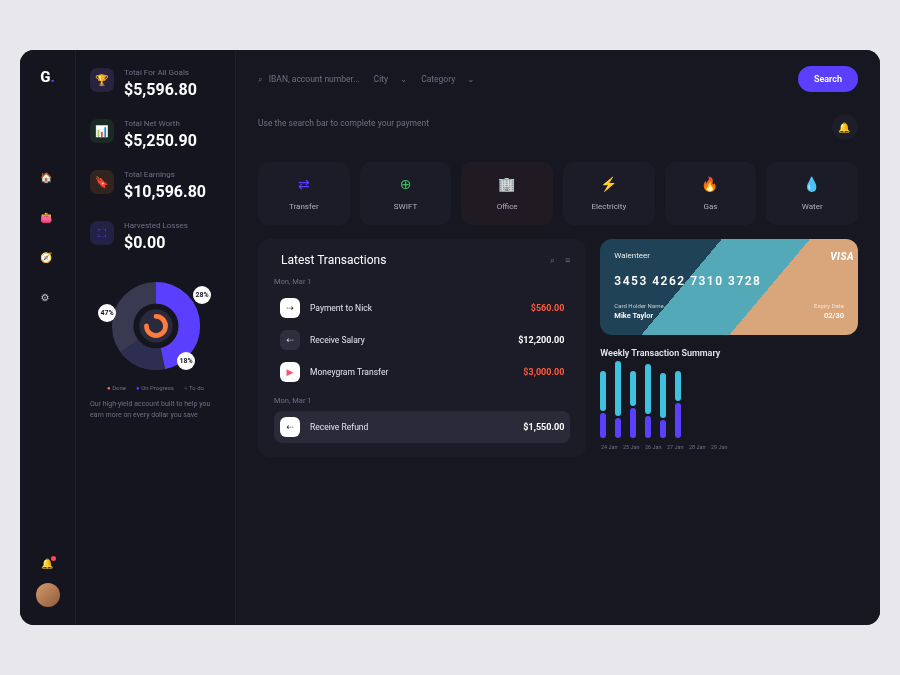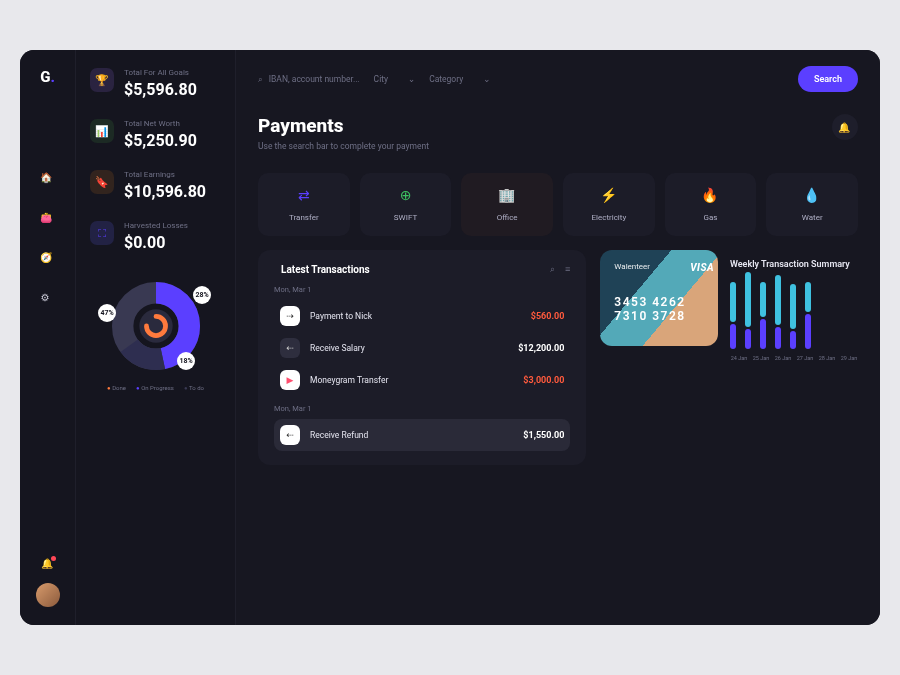--- a/index.html
+++ b/index.html
@@ -41,57 +41,57 @@
   .lg-prog::before { color:#5b3fff; }
   .lg-todo::before { color:#393952; }
 
   .deposit-btn { background:#5232e6; color:#fff; border:none; border-radius:8px; padding:10px; font-size:9px; font-weight:600; margin-top:14px; cursor:pointer; }
   .deposit-note { font-size:7px; color:#6e6f85; margin-top:8px; line-height:1.5; }
 
   
   .main { flex:1; background:#171721; padding:16px 22px; overflow:hidden; }
   .searchbar { display:flex; align-items:center; gap:14px; margin-bottom:22px; }
   .sb-input { display:flex; align-items:center; gap:6px; color:#6e6f85; font-size:8.5px; cursor:text; }
-  .sb-filter { display:flex; align-items:center; gap:20px; color:#6e6f85; font-size:8.5px; cursor:pointer; }
+  .sb-filter { display:flex; align-items:center; gap:12px; color:#6e6f85; font-size:8.5px; cursor:pointer; }
   .search-btn { margin-left:auto; background:#5b3fff; color:#fff; border:none; border-radius:20px; padding:8px 16px; font-size:9px; font-weight:600; cursor:pointer; }
 
   .page-title { font-size:19px; font-weight:800; color:#fff; }
   .page-sub { font-size:8.5px; color:#6e6f85; margin-top:4px; }
   .title-row { display:flex; align-items:flex-start; }
   .notif-btn { margin-left:auto; width:26px; height:26px; border-radius:50%; background:#1e1e2b; display:flex; align-items:center; justify-content:center; cursor:pointer; }
 
   .cats { display:flex; gap:10px; margin-top:22px; }
   .cat { flex:1; background:#1c1c28; border-radius:10px; padding:14px 0; display:flex; flex-direction:column; align-items:center; gap:10px; cursor:pointer; }
   .cat .ci { font-size:14px; }
   .cat .cl { font-size:8px; color:#aeaec4; }
   .cat.highlight { background:#201b22; }
 
   .bottom { display:flex; gap:14px; margin-top:14px; }
   .trx { flex:1.15; background:#1c1c28; border-radius:12px; padding:14px 16px; }
   .trx-head { display:flex; align-items:center; margin-bottom:10px; }
-  .trx-head h3 { font-size:10px; font-weight:700; color:#fff;padding-left:7px; }
+  .trx-head h3 { font-size:12px; font-weight:400; color:#fff;padding-left:7px; }
   .trx-head .tools { margin-left:auto; display:flex; gap:10px; color:#6e6f85; font-size:9px; }
   .date { font-size:7.5px; color:#6e6f85; margin:8px 0 6px; }
   .row { display:flex; align-items:center; gap:10px; padding:6px 6px; border-radius:8px; }
   .row.hl { background:#2a2a38; }
   .row .ri { width:20px; height:20px; border-radius:6px; display:flex; align-items:center; justify-content:center; font-size:9px; }
   .ri-w { background:#fff; color:#333; }
   .ri-d { background:#2e2e3e; color:#ccc; }
   .ri-p { background:#fff; color:#ff4f6f; }
   .row .rn { font-size:8.5px; color:#e5e5f0; }
   .row .ra { margin-left:auto; font-size:9px; font-weight:700; }
   .neg { color:#ff5a3d; }
   .pos { color:#fff; }
 
-  .right { flex:1; display:flex; flex-direction:row; gap:12px; }
+  .right { flex:1; display:flex; flex-direction:column; gap:4px; }
   .card { border-radius:12px; padding:12px 14px; color:#fff; position:relative; overflow:hidden; height:96px;
     background:linear-gradient(130deg,#1f4256 0%,#1f4256 36%,#53a9b8 36%,#53a9b8 62%,#d9a57a 62%,#d9a57a 100%); }
   .card .bank { font-size:8px; opacity:.9; }
   .card .visa { position:absolute; top:12px; right:4px; font-size:10px; font-weight:800; font-style:italic; letter-spacing:.5px;}
-  .card .num { font-size:12px; letter-spacing:1.5px; margin-top:24px; font-weight:600; }
+  .card .num { font-size:12px; letter-spacing:1.5px; margin-top:14px; font-weight:600; }
   .card .meta { display:flex; justify-content:space-between; margin-top:14px; font-size:6px; }
   .card .meta .ml { opacity:.7; margin-bottom:2px; }
   .card .meta .mv { font-size:7.5px; font-weight:600; }
 
   .summary { }
   .summary h4 { font-size:9px; color:#e5e5f0; margin-bottom:10px; font-weight:600;margin-top:9px; }
   .bars { display:flex; gap:9px; align-items:flex-end; height:70px; }
   .bar { width:6px; display:flex; flex-direction:column; justify-content:flex-end; align-items:center; gap:2px; }
   .seg { width:100%; border-radius:3px; }
   .seg.a { background:#3fc1e0; }
@@ -161,20 +161,21 @@
       <div class="donut-label dl1">28%</div>
       <div class="donut-label dl2">47%</div>
       <div class="donut-label dl3">18%</div>
     </div>
     <div class="legend">
       <span class="lg-done">Done</span>
       <span class="lg-prog">On Progress</span>
       <span class="lg-todo">To do</span>
     </div>
 
+    <div class="deposit-note">Our high-yield account built to help you earn more on every dollar you save</div>
   </div>
 
   <div class="main">
     <div class="searchbar">
       <div class="sb-input">
           <span>⌕</span>
           <span>IBAN, account number...</span>
         </div>
       <div class="sb-filter">
           <span>City</span>
@@ -182,21 +183,20 @@
         </div>
       <div class="sb-filter">
           <span>Category</span>
           <span> ⌄</span>
         </div>
       <button class="search-btn">Search</button>
     </div>
 
     <div class="title-row">
       <div>
-        <div class="page-title">Payments</div>
         <div class="page-sub">Use the search bar to complete your payment</div>
       </div>
       <div class="notif-btn">
           <span>🔔</span>
         </div>
     </div>
 
     <div class="cats" id="cats">
         <div class="cat ">
       <div class="ci" style="color:#5b3fff">⇄</div>
@@ -257,20 +257,30 @@
         <div class="ra pos">$1,550.00</div>
       </div>
           </div>
       </div>
 
       <div class="right">
         <div class="card">
           <div class="bank">Walenteer</div>
           <div class="visa">VISA</div>
           <div class="num">3453 4262 7310 3728</div>
+          <div class="meta">
+            <div>
+                <div class="ml">Card Holder Name</div>
+                <div class="mv">Mike Taylor</div>
+              </div>
+            <div style="text-align:right">
+                <div class="ml">Expiry Date</div>
+                <div class="mv">02/30</div>
+              </div>
+          </div>
         </div>
 
         <div class="summary">
           <h4>Weekly Transaction Summary</h4>
           <div class="bars" id="bars">
               <div class="bar">
       <div class="seg a" style="height:40px"></div>
       <div class="seg b" style="height:25px"></div>
     </div>
               <div class="bar">

